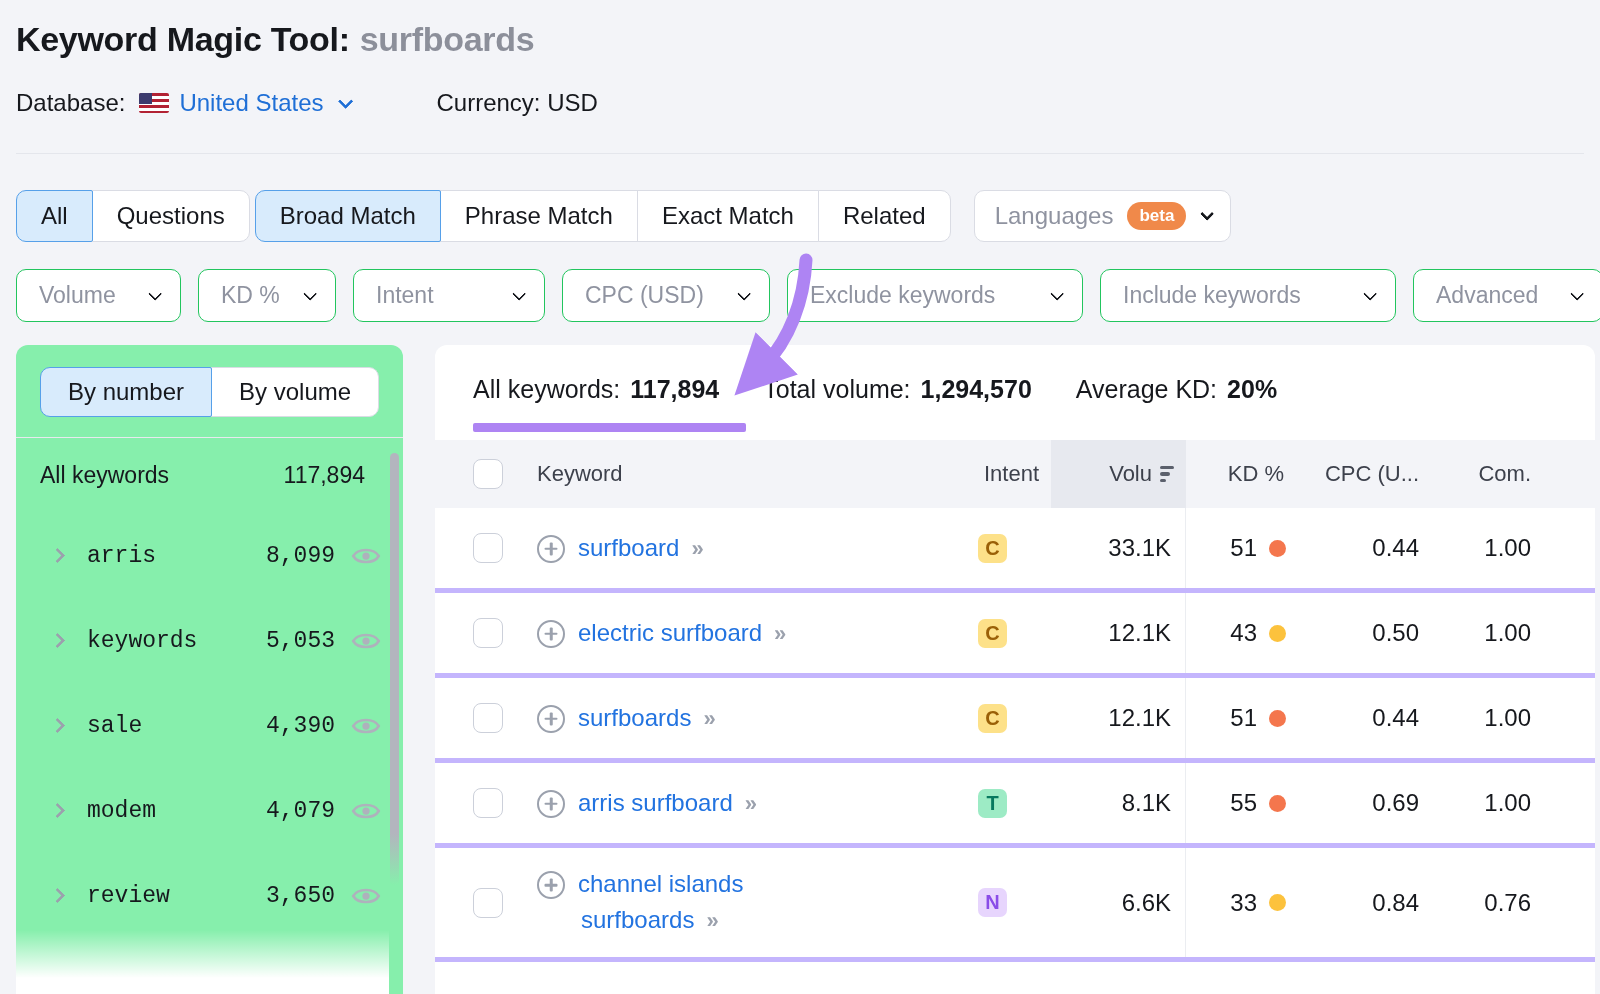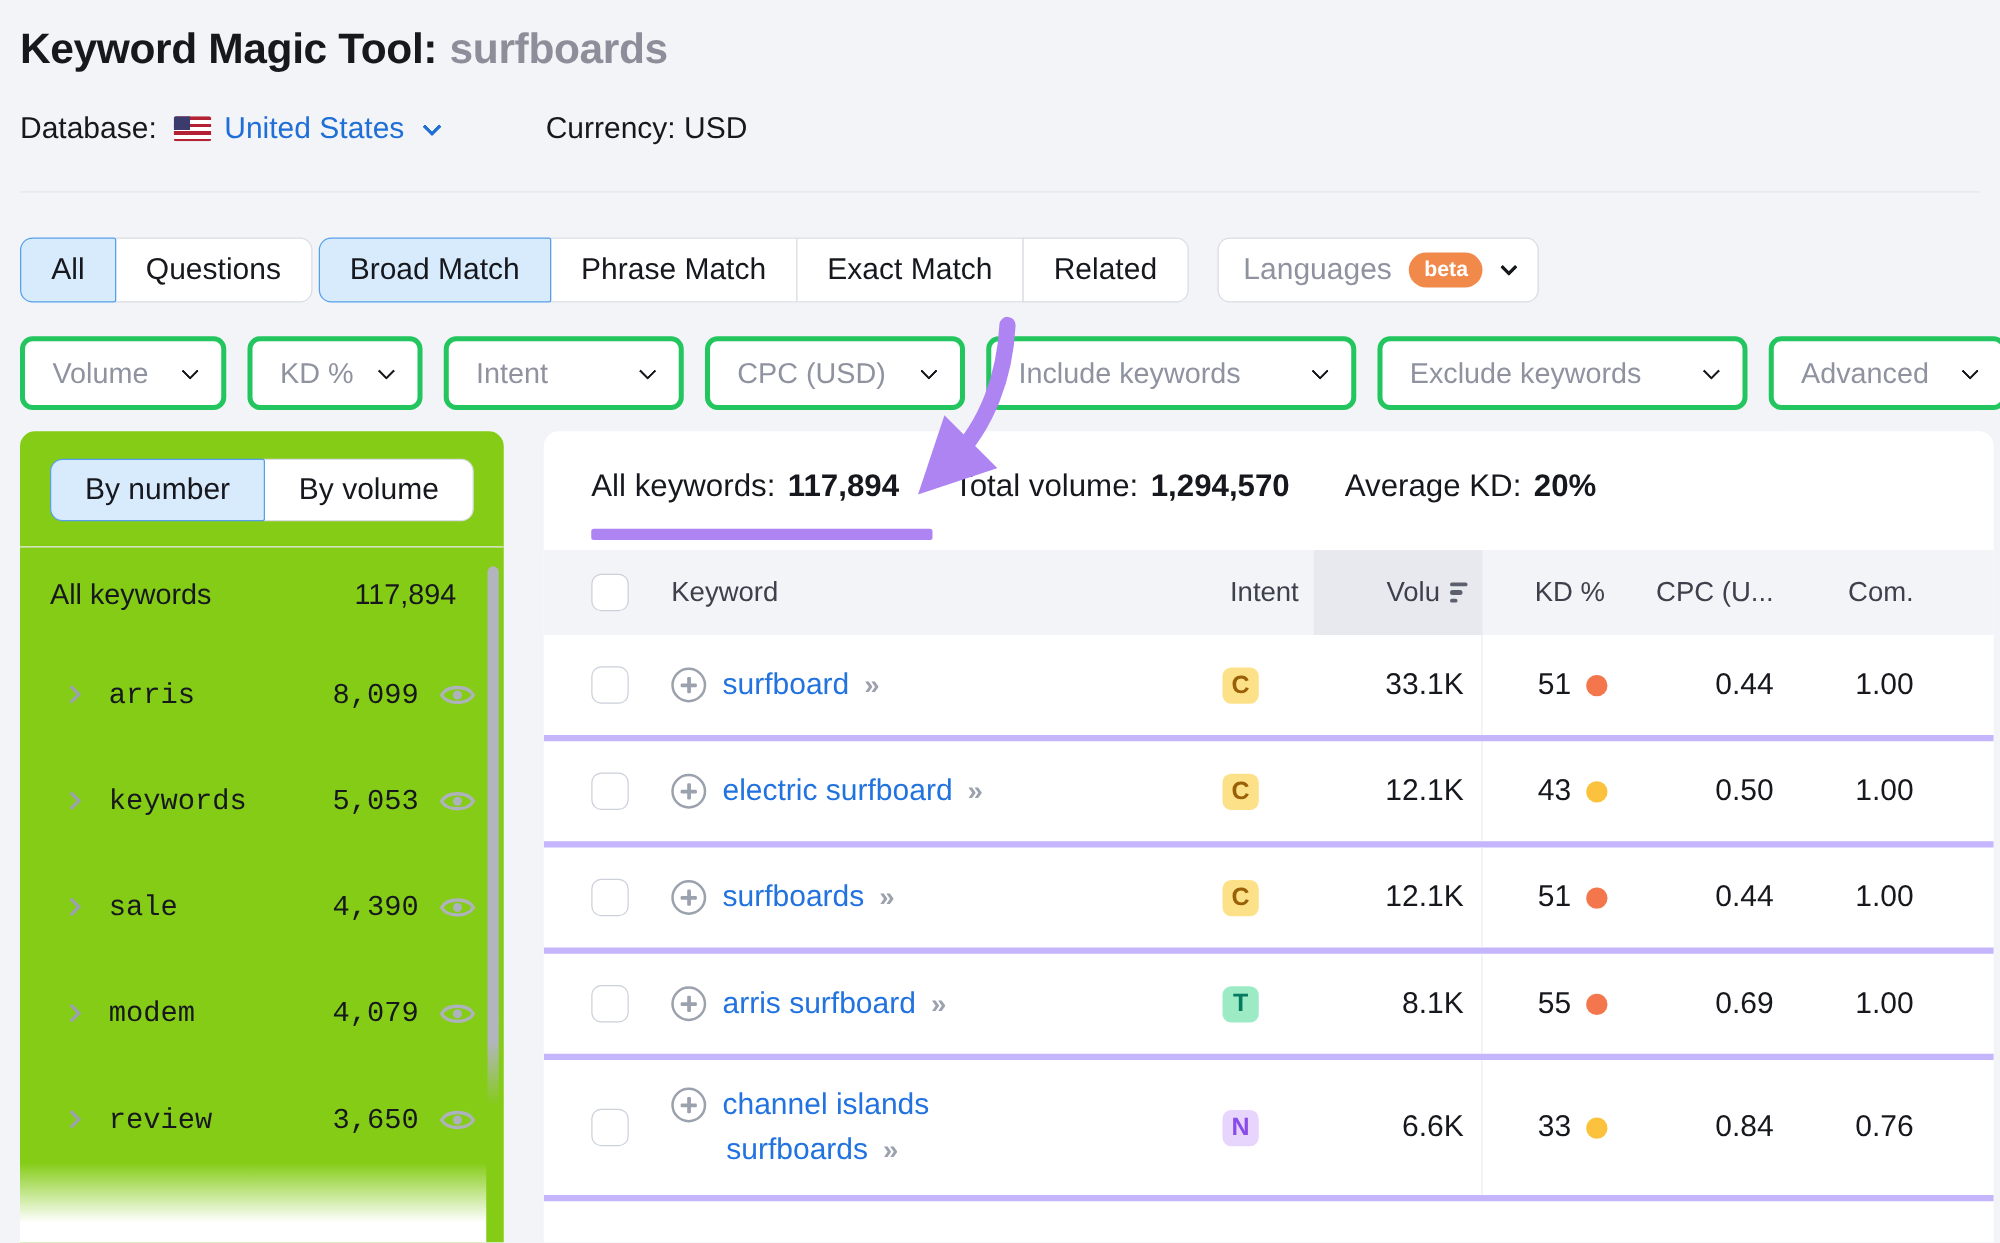--- a/index.html
+++ b/index.html
@@ -29,31 +29,31 @@
   .seg:first-child { border-radius:10px 0 0 10px; margin-left:0; }
   .seg:last-child { border-radius:0 10px 10px 0; }
   .seg.active { background:#d8ebfc; border-color:#56a0e9; z-index:2; }
   .seg.active:first-child { border-radius:10px 2px 2px 10px; }
   .lang-pill { display:flex; align-items:center; gap:14px; background:#fff; border:1px solid #dadce4; border-radius:10px; padding:11px 20px; font-size:24px; color:#8f93a0; cursor:pointer; margin-left:18px; }
   .beta-badge { background:#f0894a; color:#fff; font-size:17px; font-weight:700; padding:4px 12px; border-radius:14px; }
   .lang-pill .chev { color:#16181d; width:10px; height:10px; }
 
   
   .filters-row { display:flex; gap:17px; padding:27px 0 0 16px; width:1700px; }
-  .filter-pill { display:flex; align-items:center; justify-content:space-between; gap:19px; background:#fff; border:4px solid #22c55e; border-radius:10px; padding:12px 22px; font-size:23px; color:#8f93a0; white-space:nowrap; cursor:pointer; }
+  .filter-pill { display:flex; align-items:center; justify-content:space-between; gap:19px; background:#fff; border:1px solid #22c55e; border-radius:10px; padding:12px 22px; font-size:23px; color:#8f93a0; white-space:nowrap; cursor:pointer; }
   .filter-pill .chev { color:#16181d; width:10px; height:10px; border-width:2.5px; }
   .fp-volume { min-width:165px; } .fp-kd { min-width:138px; } .fp-intent { min-width:192px; }
   .fp-cpc { min-width:208px; } .fp-include { min-width:296px; } .fp-exclude { min-width:296px; }
   .fp-advanced { min-width:190px; }
 
   
   .main { position:absolute; left:0; top:345px; right:0; bottom:0; }
 
   
-  .sidebar-card { position:absolute; left:16px; top:0; width:387px; bottom:0; background:#84cc16; border-radius:12px 12px 0 0; overflow:hidden; }
+  .sidebar-card { position:absolute; left:16px; top:0; width:387px; bottom:0; background:#86efac; border-radius:12px 12px 0 0; overflow:hidden; }
   .toggle-wrap { padding:22px 24px 20px 24px; }
   .toggle-wrap .seg { padding:10px 27px; font-size:24px; }
   .sidebar-divider { border-bottom:1px solid #e8e9ee; }
   .allkw-row { display:flex; justify-content:space-between; align-items:center; padding:24px 38px 24px 24px; font-size:23px; }
   .kw-list { }
   .kw-item { display:flex; align-items:center; height:85px; padding:0 22px 0 36px; font-size:23px; cursor:pointer;font-family:Liberation Mono, monospace; }
   .kw-item .chev-right { display:inline-block; width:11px; height:11px; border-right:3.5px solid #9ba1ad; border-bottom:3.5px solid #9ba1ad; transform:rotate(-45deg); border-radius:1px; margin-right:24px; flex:0 0 auto; }
   .kw-item .kw-name { flex:1; }
   .kw-item .kw-count { margin-right:16px; }
   .eye-icon { width:30px; height:30px; flex:0 0 auto; }
@@ -152,26 +152,26 @@
       <span class="chev"></span>
     </div>
   <div class="filter-pill fp-intent">
       <span>Intent</span>
       <span class="chev"></span>
     </div>
   <div class="filter-pill fp-cpc">
       <span>CPC (USD)</span>
       <span class="chev"></span>
     </div>
+  <div class="filter-pill fp-exclude">
+      <span>Exclude keywords</span>
+      <span class="chev"></span>
+    </div>
   <div class="filter-pill fp-include">
       <span>Include keywords</span>
-      <span class="chev"></span>
-    </div>
-  <div class="filter-pill fp-exclude">
-      <span>Exclude keywords</span>
       <span class="chev"></span>
     </div>
   <div class="filter-pill fp-advanced">
       <span>Advanced</span>
       <span class="chev"></span>
     </div>
 </div>
 
 <div class="main">
 

